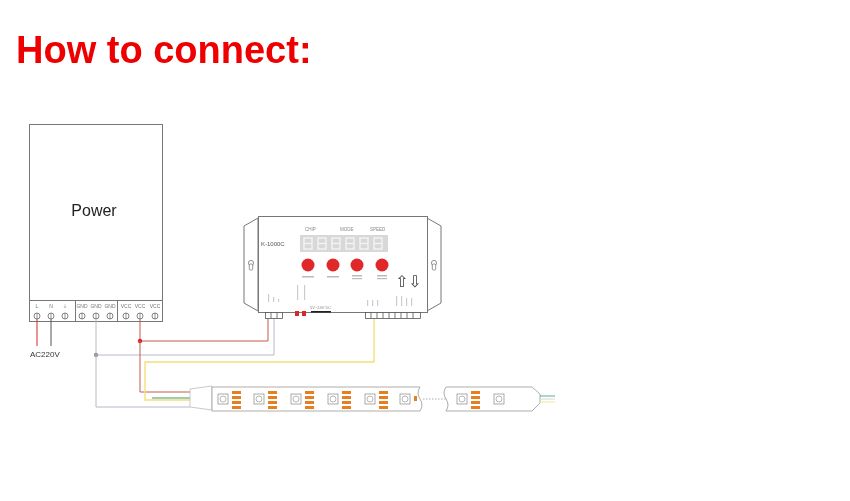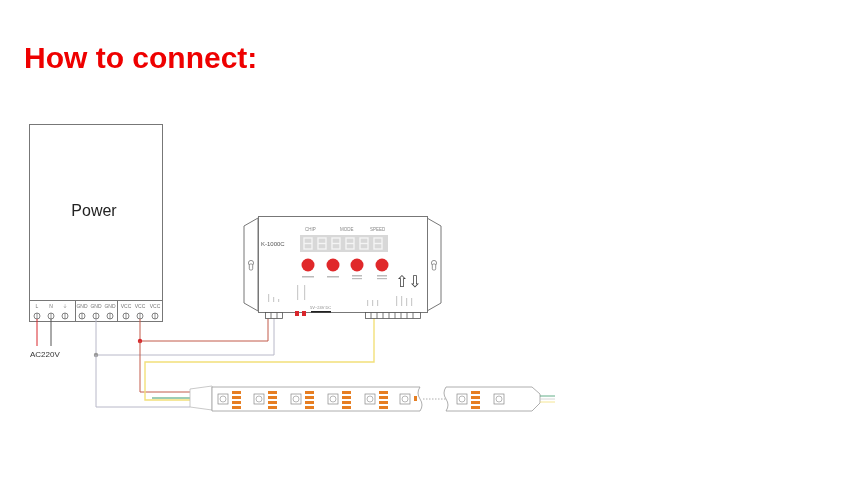--- a/index.html
+++ b/index.html
@@ -1,17 +1,17 @@
 <!DOCTYPE html>
 <html><head>
 <meta charset="utf-8">
 <style>
   html, body { margin:0; padding:0; background:#ffffff; }
   body { width:850px; height:501px; position:relative; overflow:hidden; font-family:"Liberation Sans", sans-serif; }
-  .title { position:absolute; left:16px; top:30px; font-size:30px; font-weight:bold; color:#ee0000; letter-spacing:0px; margin:8px; line-height:40px; }
+  .title { position:absolute; left:16px; top:30px; font-size:38px; font-weight:bold; color:#ee0000; letter-spacing:0px; margin:0; line-height:40px; }
   .diagram { position:absolute; left:0; top:0; width:850px; height:501px; }
   svg text { font-family:"Liberation Sans", sans-serif; }
 </style>
 </head>
 <body>
 
 <h1 class="title">How to connect:</h1>
 
 <svg class="diagram" viewBox="0 0 850 501" xmlns="http://www.w3.org/2000/svg">
 

